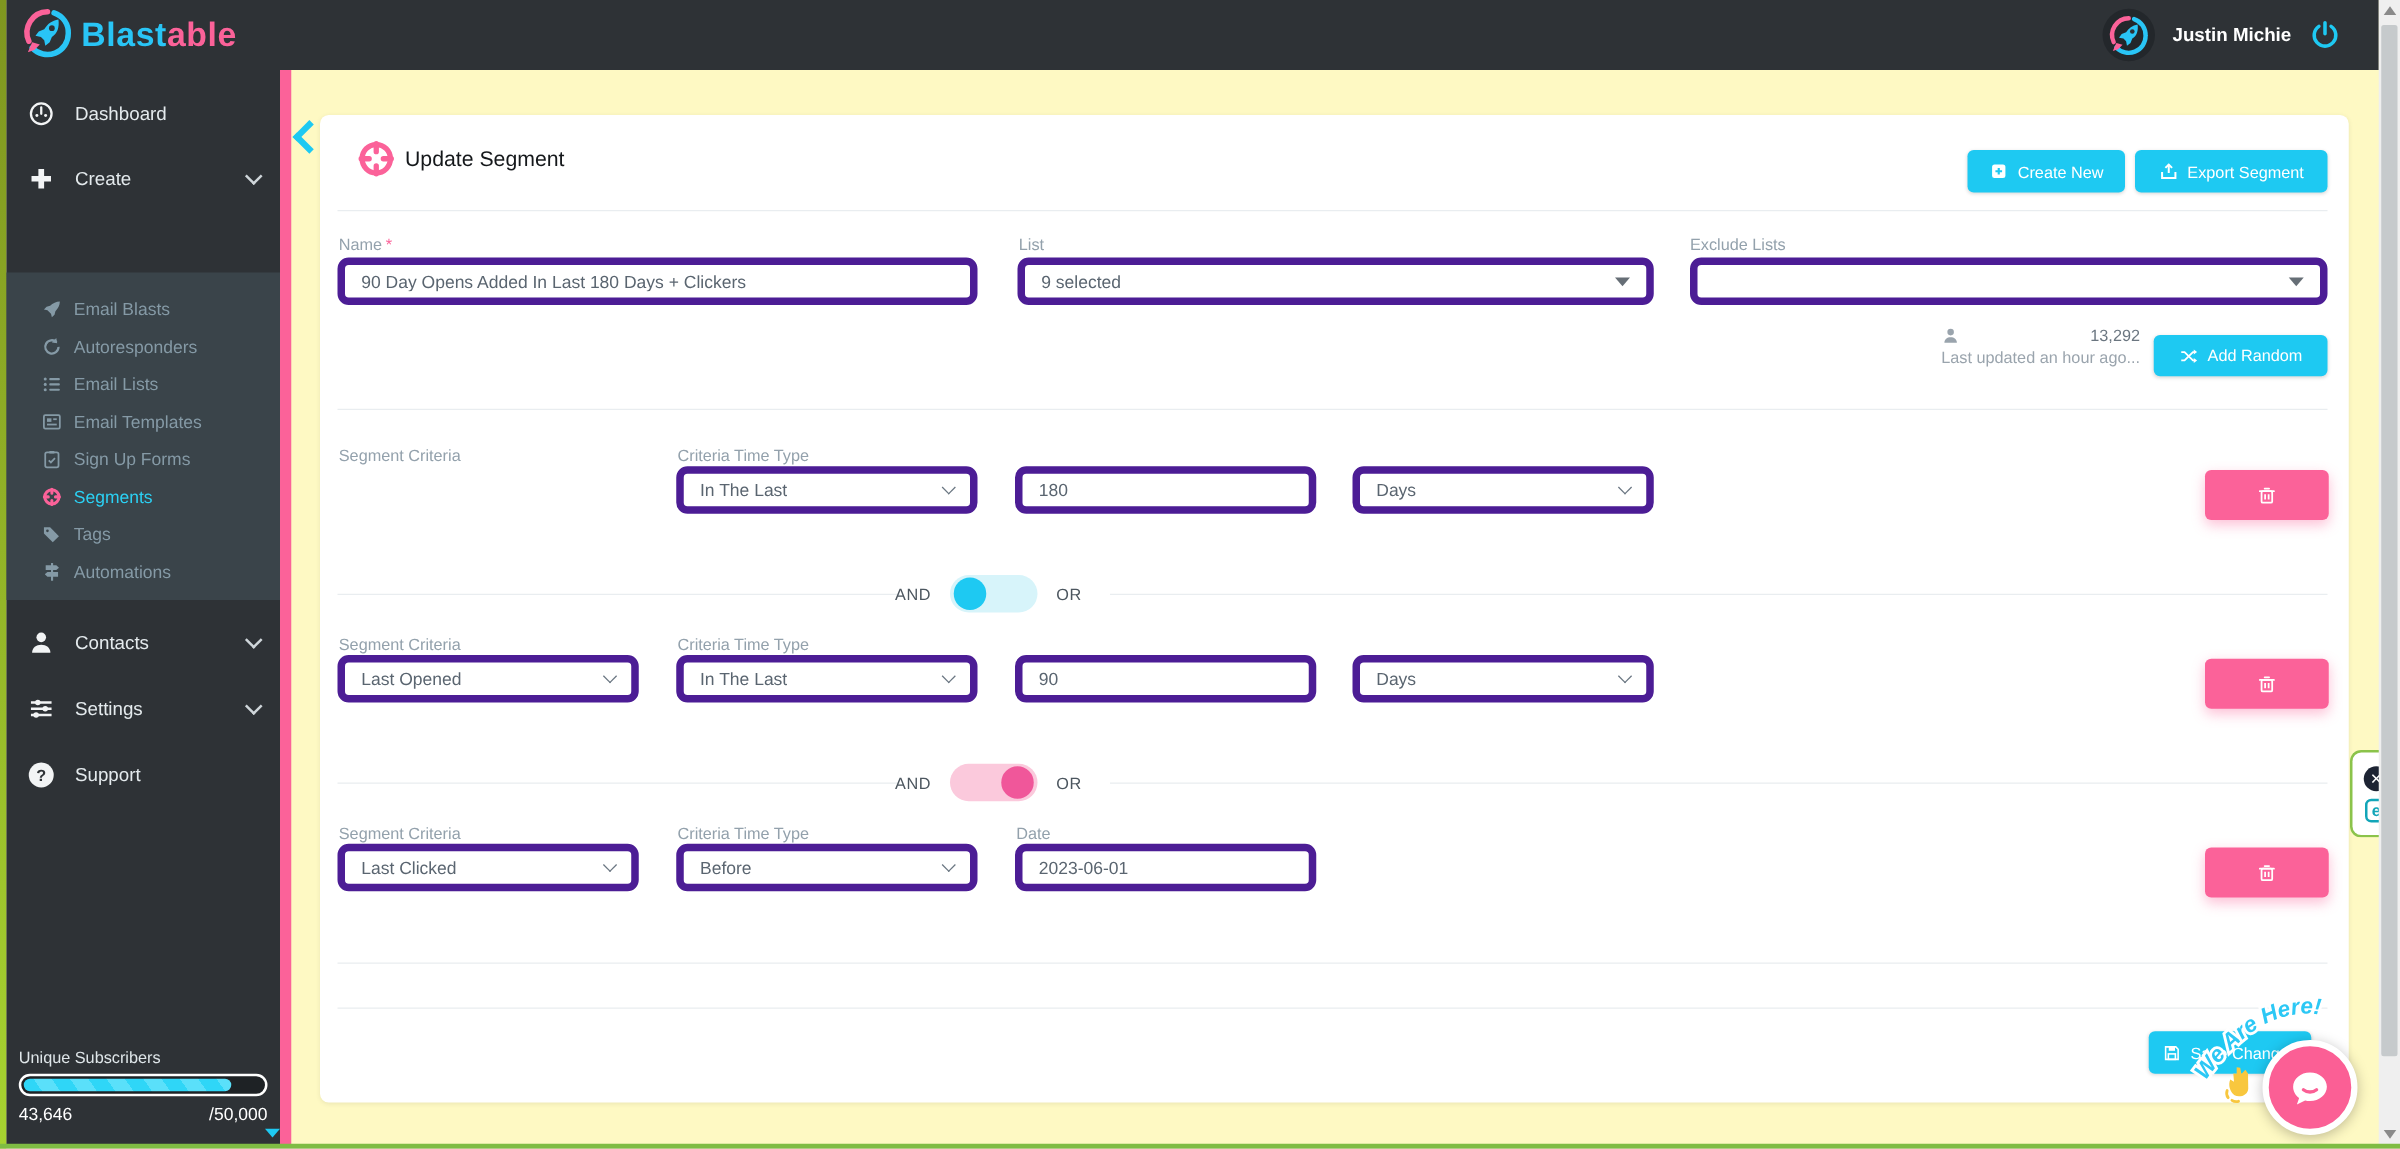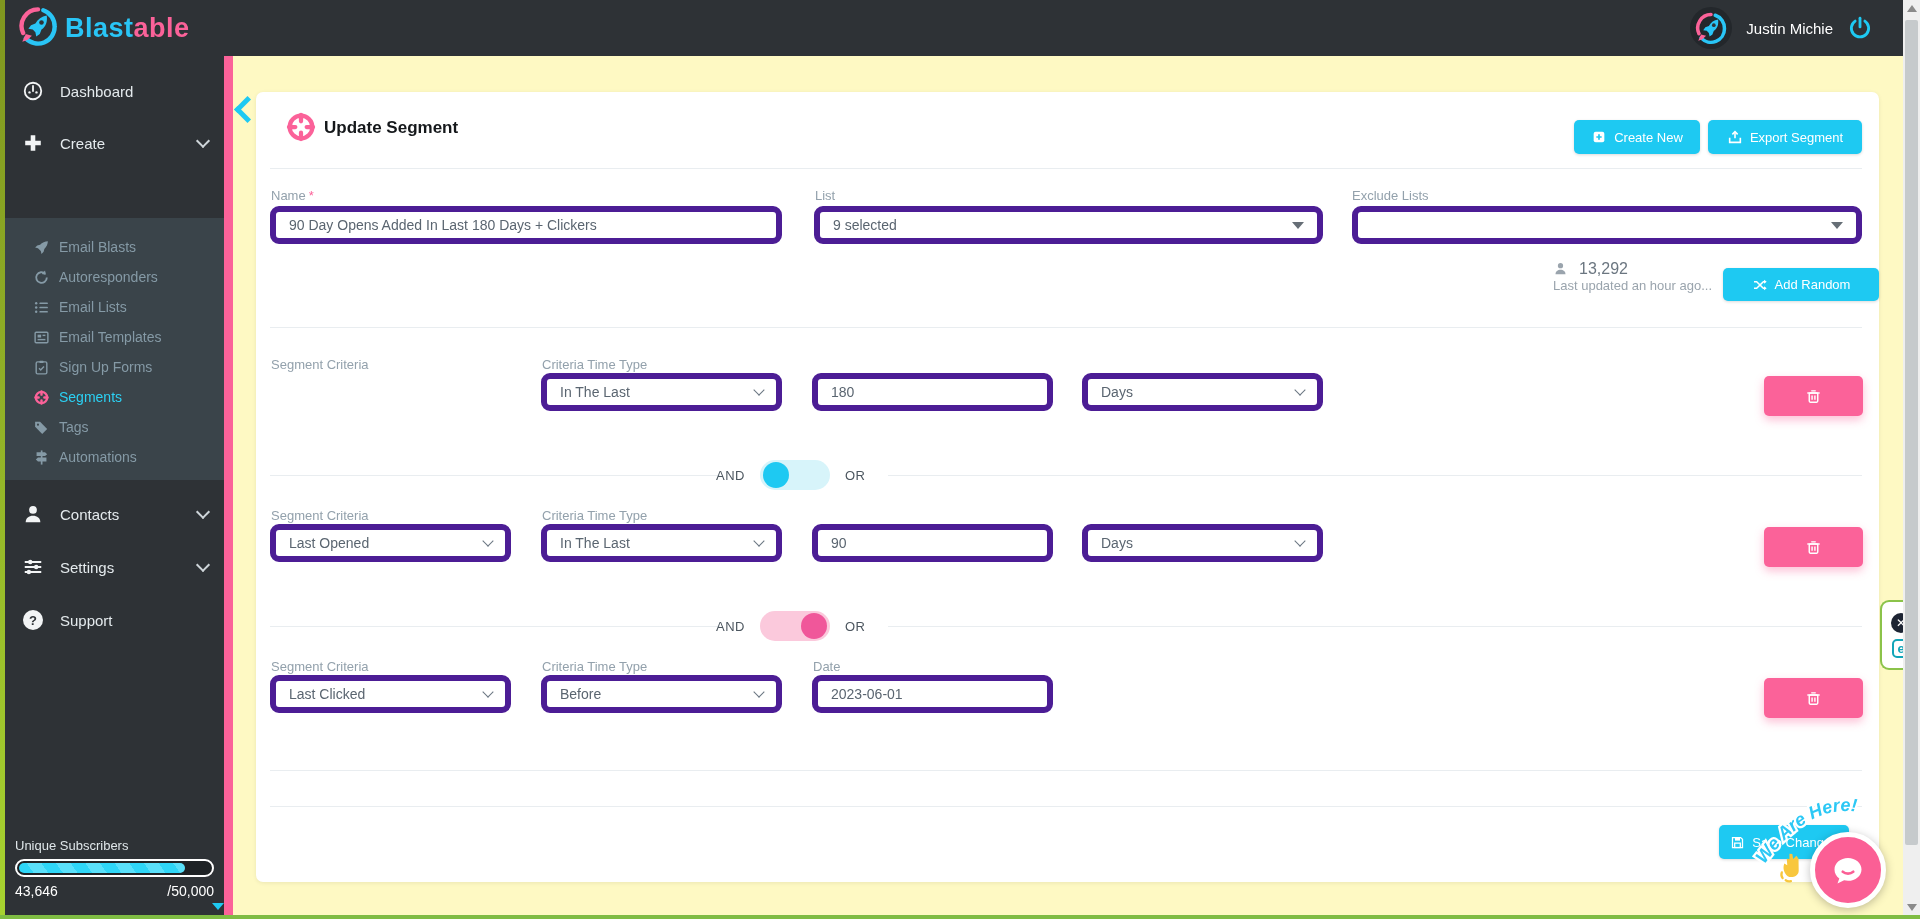--- a/index.html
+++ b/index.html
@@ -11,21 +11,21 @@
   .edge-bottom{position:absolute;left:0;bottom:0;width:1920px;height:4px;background:#7fbc43;z-index:60}
 
   
   .topbar{position:absolute;left:5px;top:0;width:1898px;height:56px;background:#2e3236;z-index:20;
           display:flex;align-items:center}
   .logo{display:flex;align-items:center;gap:6px;margin-left:12px}
   .brand{font-size:27px;font-weight:bold;letter-spacing:.5px}
   .brand .b1{color:#29c5f6}.brand .b2{color:#fb6299}
   .tb-right{position:absolute;right:30px;top:0;height:56px;display:flex;align-items:center;gap:14px}
   .avatar{width:42px;height:42px;border-radius:50%;background:#23272b;display:flex;align-items:center;justify-content:center;overflow:hidden}
-  .username{color:#fff;font-size:15px;font-weight:normal}
+  .username{color:#fff;font-size:15px;font-weight:bold}
   .power{color:#1ec9f2;display:flex}
 
   
   .sidebar{position:absolute;left:5px;top:56px;width:219px;height:860px;background:#2e3236;z-index:15}
   .pinkbar{position:absolute;left:224px;top:56px;width:9px;height:860px;background:#fb6299;z-index:15}
   .nav-item{position:absolute;left:0;width:219px;height:46px;display:flex;align-items:center;
             padding:0 16px;box-sizing:border-box;color:#e4eaed;font-size:15px;cursor:pointer}
   .nav-item .nicon{width:24px;margin-right:15px;display:flex;justify-content:center;color:#f2f4f5}
   .nav-item.active{background:#fb6299;color:#fff}
   .chev{width:8px;height:8px;border-right:2px solid #cfd6da;border-bottom:2px solid #cfd6da;margin-left:auto}
@@ -44,38 +44,38 @@
       background:repeating-linear-gradient(55deg,#2fd6f7 0 12px,#5ae0fa 12px 24px)}
   .usage-nums{display:flex;justify-content:space-between;font-size:14px;margin-top:6px;color:#fff}
   .side-caret{position:absolute;left:212px;top:903px;width:0;height:0;border-left:6px solid transparent;
       border-right:6px solid transparent;border-top:7px solid #1ec9f2;z-index:16}
 
   
   .back{position:absolute;left:238px;top:100px;width:14px;height:14px;border-left:5px solid #1ec9f2;
         border-bottom:5px solid #1ec9f2;transform:rotate(45deg);z-index:5;cursor:pointer}
   .card{position:absolute;left:256px;top:92px;width:1623px;height:790px;background:#fff;border-radius:7px;
         box-shadow:0 1px 4px rgba(0,0,0,.08);z-index:4}
-  .title{position:absolute;left:68px;top:26px;font-size:17px;font-weight:bold;color:#15181b}
+  .title{position:absolute;left:68px;top:26px;font-size:17px;font-weight:normal;color:#15181b}
   .target-ico{position:absolute;left:28px;top:18px;color:#fb6299}
   .hr{position:absolute;left:14px;right:17px;height:1px;background:#e9edf0}
   .lbl{position:absolute;font-size:13px;color:#93a1ac}
   .req{color:#fb6299;margin-left:3px}
   .fld{position:absolute;height:38px;border:6px solid #4c1d95;border-radius:9px;background:#fff;
        display:flex;align-items:center;padding:0 13px;font-size:14px;color:#5a6570;box-sizing:border-box;cursor:pointer}
   input.fld{font-family:"Liberation Sans",sans-serif;outline:none}
   .sel .tri{margin-left:auto;width:0;height:0;border-left:6px solid transparent;border-right:6px solid transparent;
             border-top:7px solid #666e76}
   .sel .vchev{margin-left:auto;width:7px;height:7px;border-right:1.8px solid #6a7682;border-bottom:1.8px solid #6a7682;
             transform:rotate(45deg);margin-top:-4px}
   .btn{position:absolute;display:flex;align-items:center;justify-content:center;gap:7px;border-radius:5px;
        font-size:13px;font-weight:normal;color:#fff;cursor:pointer;box-sizing:border-box}
   .btn-cyan{background:#1ec9f2;box-shadow:0 1px 3px rgba(0,0,0,.15)}
   .btn-pink{background:#fb6299;box-shadow:0 4px 10px rgba(251,98,153,.4)}
   .randinfo{position:absolute;right:167px;top:168px;text-align:right;line-height:17px}
-  .randinfo .cnt{font-size:16px;color:#6b7680;display:flex;align-items:center;justify-content:flex-start;gap:11px}
+  .randinfo .cnt{font-size:13px;color:#6b7680;display:flex;align-items:center;justify-content:space-between;gap:1px}
   .randinfo .upd{font-size:13px;color:#9aa4ad}
   .toggle{position:absolute;display:flex;align-items:center}
   .tg-label{font-size:13px;color:#4c565f;letter-spacing:.5px}
   .track{width:70px;height:30px;border-radius:15px;position:relative;margin:0 15px;cursor:pointer}
   .track.cyan{background:#d7f4fa}.track.pink{background:#fbc9dc}
   .knob{width:26px;height:26px;border-radius:50%;position:absolute;top:2px}
   .knob.cyan{background:#1ec9f2;left:3px}.knob.pink{background:#f0579a;right:3px}
   .rule{position:absolute;height:1px;background:#e9edf0}
 
   
@@ -339,21 +339,21 @@
     <div class="randinfo">
       <div class="cnt">
         <svg width="15" height="15" viewBox="0 0 24 24" fill="#9aa4ad">
             <circle cx="12" cy="7.5" r="4.2"></circle>
             <path d="M4 21c0-4.4 3.6-7 8-7s8 2.6 8 7z"></path>
           </svg>
         <span>13,292</span>
       </div>
       <div class="upd">Last updated an hour ago...</div>
     </div>
-    <div class="btn btn-cyan" style="left:1467px;top:176px;width:156px;height:33px">
+    <div class="btn btn-cyan" style="left:1467px;top:176px;width:139px;height:33px">
       <svg width="16" height="16" viewBox="0 0 24 24">
           <path d="M3 7h4l10 10h3" fill="none" stroke="#fff" stroke-width="2.2"></path>
           <path d="M3 17h4l10-10h3" fill="none" stroke="#fff" stroke-width="2.2"></path>
           <path d="M18 4l4 3-4 3z" fill="#fff"></path>
           <path d="M18 14l4 3-4 3z" fill="#fff"></path>
         </svg>
       <span>Add Random</span>
     </div>
 
     <div class="hr" style="top:235px"></div>

